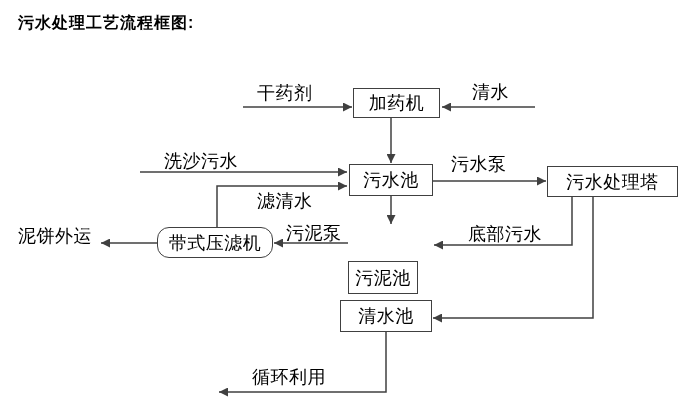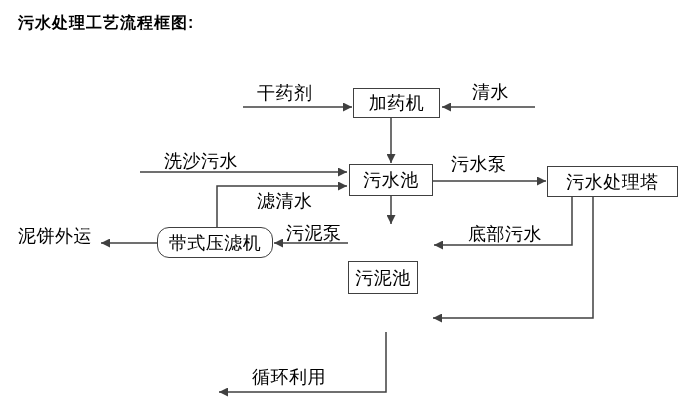--- a/index.html
+++ b/index.html
@@ -99,20 +99,21 @@
     <path class="edge" d="M 157 243 L 101 243" marker-end="url(#arrow)"></path>
     <path class="edge" d="M 593 197 L 593 318 L 433 318" marker-end="url(#arrow)"></path>
     <path class="edge" d="M 386 332 L 386 392 L 219 392" marker-end="url(#arrow)"></path>
   </svg>
 
   <div class="node" id="node-dosing-machine">加药机</div>
   <div class="node" id="node-sewage-pool">污水池</div>
   <div class="node" id="node-treatment-tower">污水处理塔</div>
   <div class="node" id="node-sludge-pool">污泥池</div>
   <div class="node" id="node-belt-filter-press">带式压滤机</div>
+  <div class="node" id="node-clean-water-pool">清水池</div>
 
   <div class="edge-label" id="lbl-dry-chemical">干药剂</div>
   <div class="edge-label" id="lbl-clean-water">清水</div>
   <div class="edge-label" id="lbl-sewage-pump">污水泵</div>
   <div class="edge-label" id="lbl-sand-washing-sewage">洗沙污水</div>
   <div class="edge-label" id="lbl-filtered-water">滤清水</div>
   <div class="edge-label" id="lbl-sludge-pump">污泥泵</div>
   <div class="edge-label" id="lbl-bottom-sewage">底部污水</div>
   <div class="edge-label" id="lbl-mud-cake-out">泥饼外运</div>
   <div class="edge-label" id="lbl-recycle">循环利用</div>

